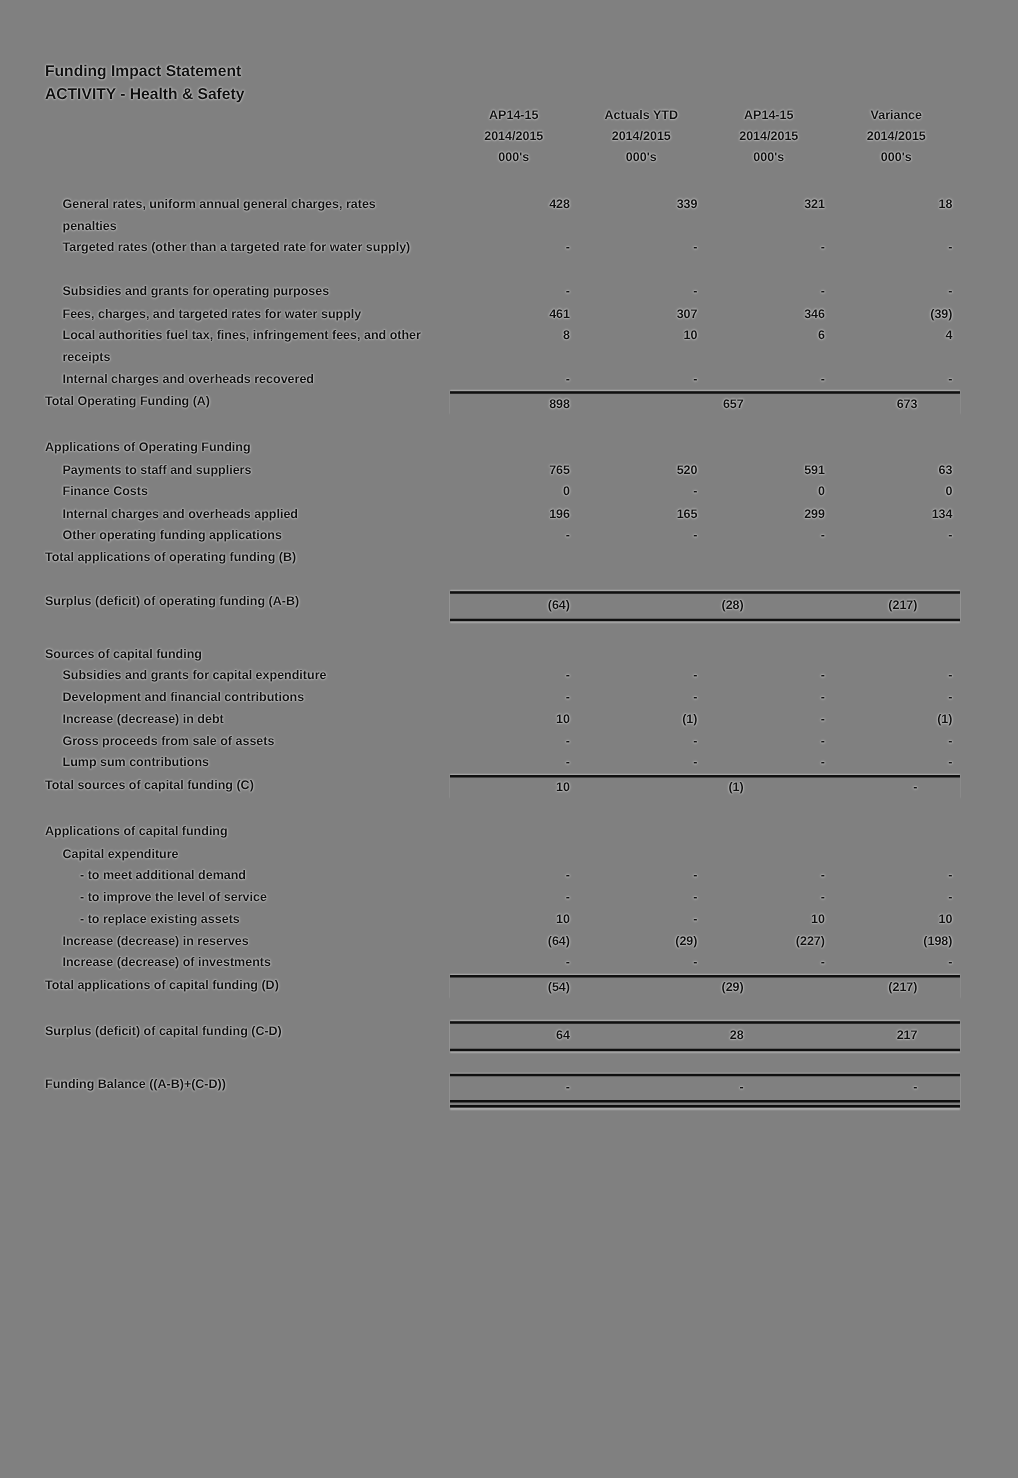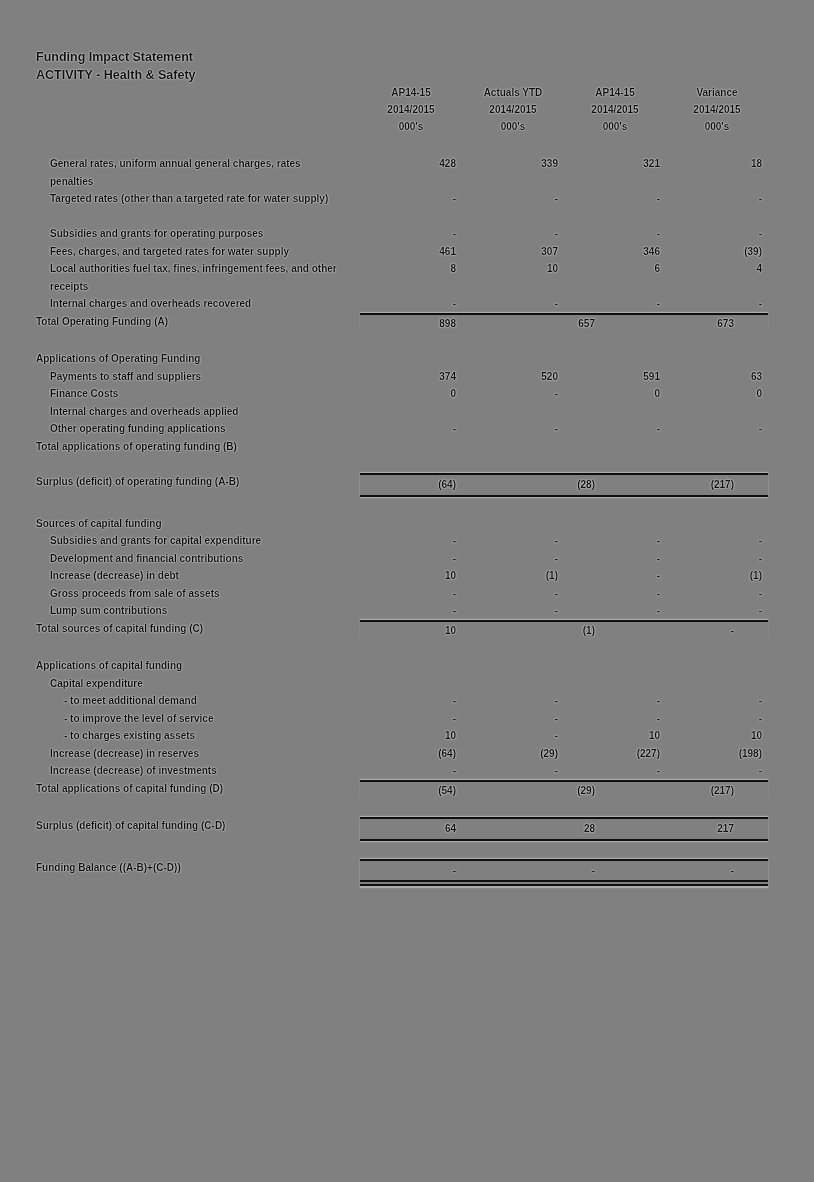--- a/index.html
+++ b/index.html
@@ -169,40 +169,46 @@
           <div class="lbl">
             <div>Applications of Operating Funding</div>
           </div>
           <div class="nums"></div>
         </div>
         <div class="row item">
           <div class="lbl">
             <div>Payments to staff and suppliers</div>
           </div>
           <div class="nums">
-            <div class="num">374</div>
+            <div class="num">765</div>
             <div class="num">520</div>
             <div class="num">591</div>
             <div class="num">63</div>
           </div>
         </div>
         <div class="row item">
           <div class="lbl">
             <div>Finance Costs</div>
           </div>
           <div class="nums">
             <div class="num">0</div>
             <div class="num">-</div>
             <div class="num">0</div>
             <div class="num">0</div>
           </div>
         </div>
         <div class="row item">
           <div class="lbl">
             <div>Internal charges and overheads applied</div>
+          </div>
+          <div class="nums">
+            <div class="num">196</div>
+            <div class="num">165</div>
+            <div class="num">299</div>
+            <div class="num">134</div>
           </div>
         </div>
         <div class="row item">
           <div class="lbl">
             <div>Other operating funding applications</div>
           </div>
           <div class="nums">
             <div class="num">-</div>
             <div class="num">-</div>
             <div class="num">-</div>
@@ -329,21 +335,21 @@
           </div>
           <div class="nums">
             <div class="num">-</div>
             <div class="num">-</div>
             <div class="num">-</div>
             <div class="num">-</div>
           </div>
         </div>
         <div class="row item2">
           <div class="lbl">
-            <div>- to charges existing assets</div>
+            <div>- to replace existing assets</div>
           </div>
           <div class="nums">
             <div class="num">10</div>
             <div class="num">-</div>
             <div class="num">10</div>
             <div class="num">10</div>
           </div>
         </div>
         <div class="row item">
           <div class="lbl">

